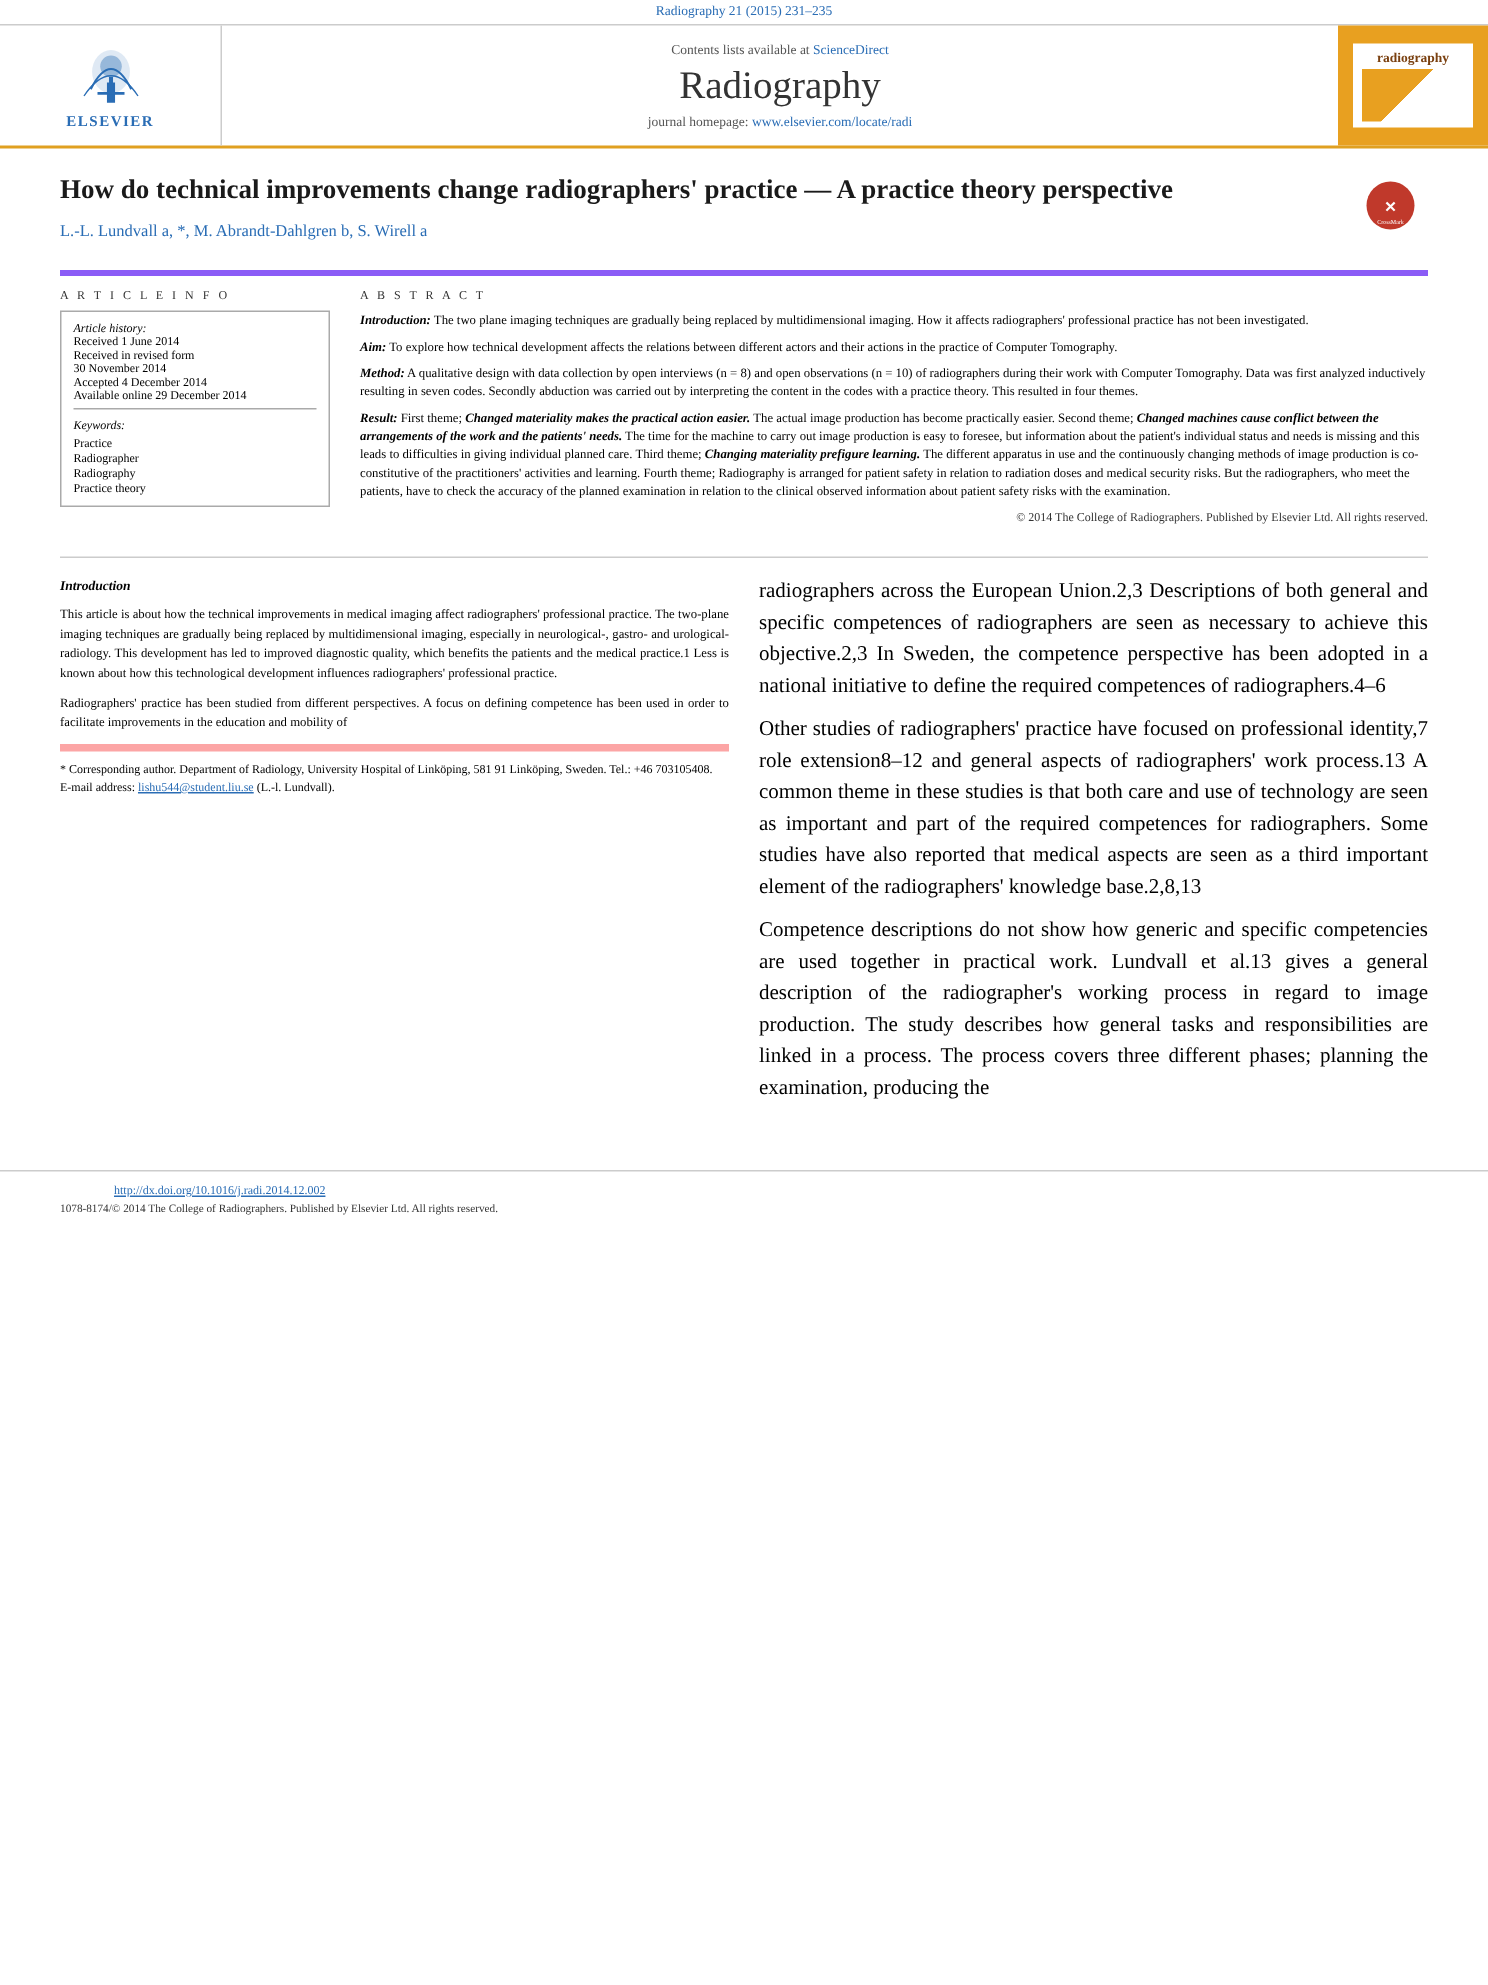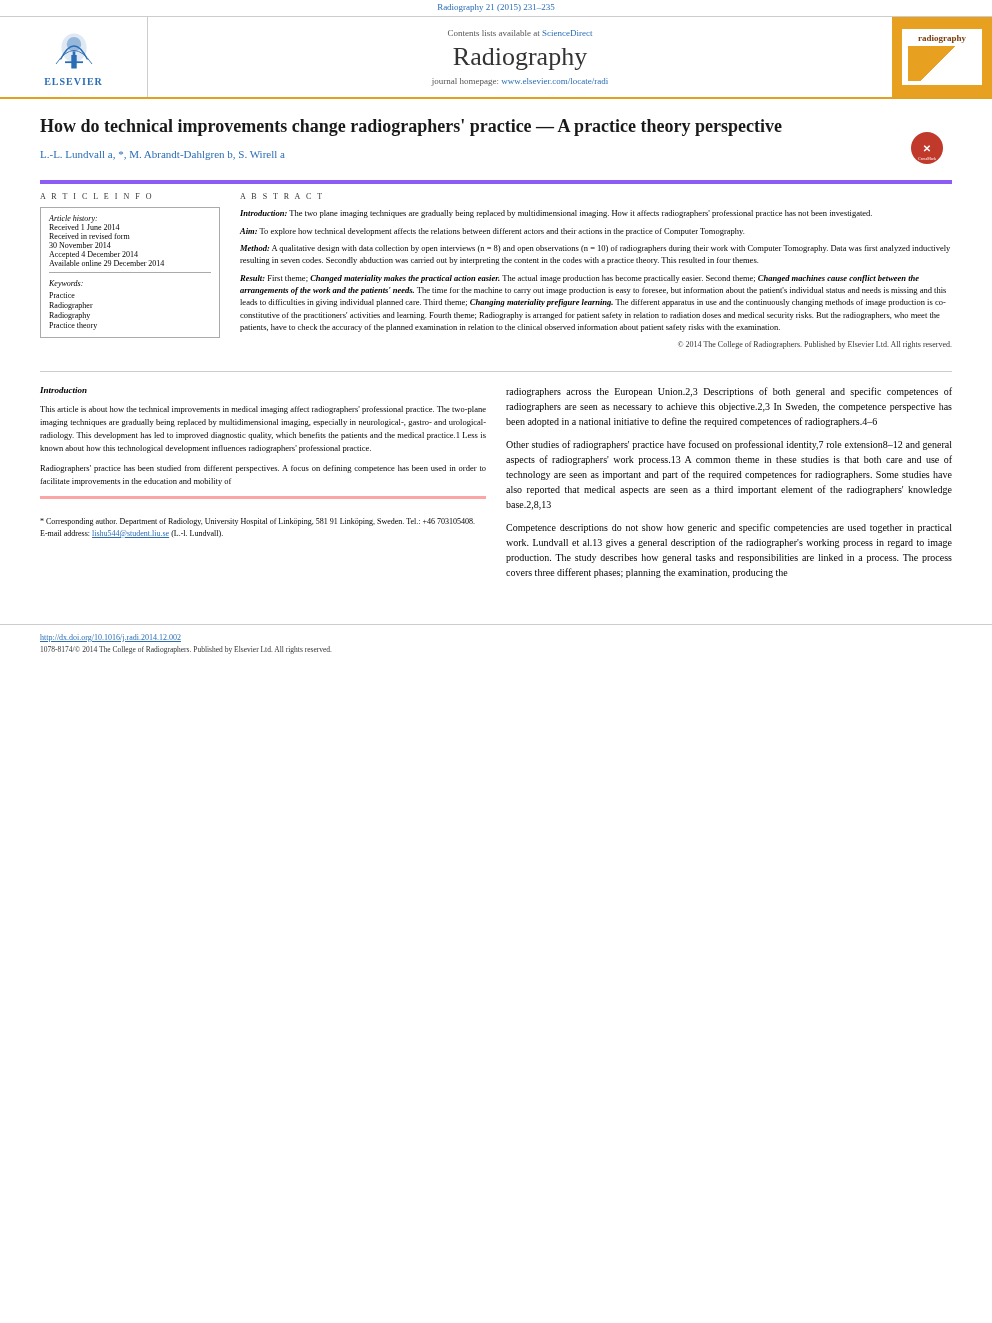--- a/index.html
+++ b/index.html
@@ -111,21 +111,21 @@
     }
 
     
     .article-body {
       padding: 16px 40px;
     }
 
     
     .article-title-section {
       display: flex;
-      align-items: flex-end;
+      align-items: flex-start;
       margin-bottom: 8px;
       padding-bottom: 4px;
     }
 
     .article-title-text {
       flex: 1;
     }
 
     .article-title {
       font-size: 18px;
@@ -265,21 +265,21 @@
     }
 
     .body-left-col {
       flex: 1;
       font-size: 8.5px;
       line-height: 1.5;
     }
 
     .body-right-col {
       flex: 1;
-      font-size: 10px;
+      font-size: 14px;
       line-height: 1.5;
     }
 
     .section-title {
       font-weight: bold;
       font-style: italic;
       font-size: 9px;
       margin-bottom: 6px;
     }
 
@@ -293,29 +293,30 @@
       margin-top: 20px;
       border-top: 1px solid #ccc;
       padding: 8px 40px 6px 40px;
       font-size: 8px;
       color: #333;
     }
 
     .footer-doi {
       color: #2a6db5;
       margin-bottom: 3px;
+      margin-left: 36px;
     }
 
     .footer-copyright {
       font-size: 7.5px;
     }
 
     .footnote-area {
-      border-top: 3px solid #fca5a5;
-      padding-top: 17px;
+      border-top: 5px solid #fca5a5;
+      padding-top: 6px;
       font-size: 8px;
     }
   </style>
 </head>
 <body>
 
 <div class="top-bar">
   <span>Radiography 21 (2015) 231–235</span>
 </div>
 

